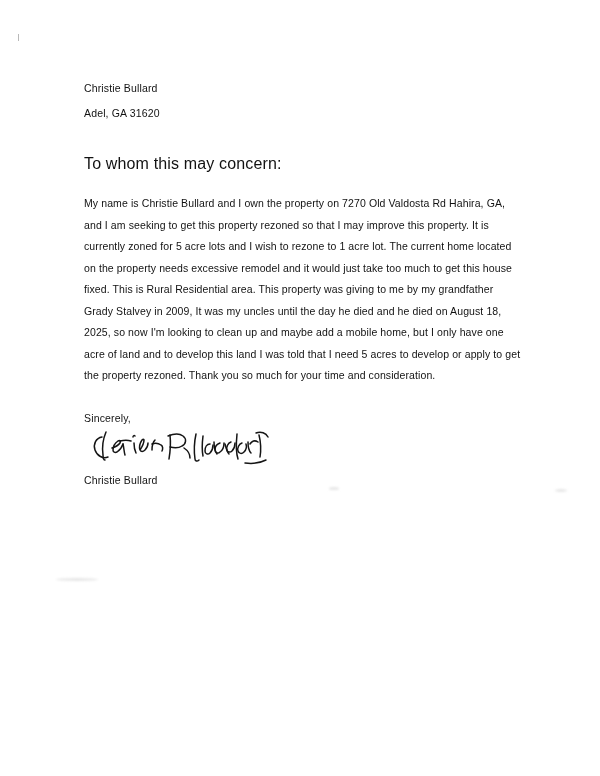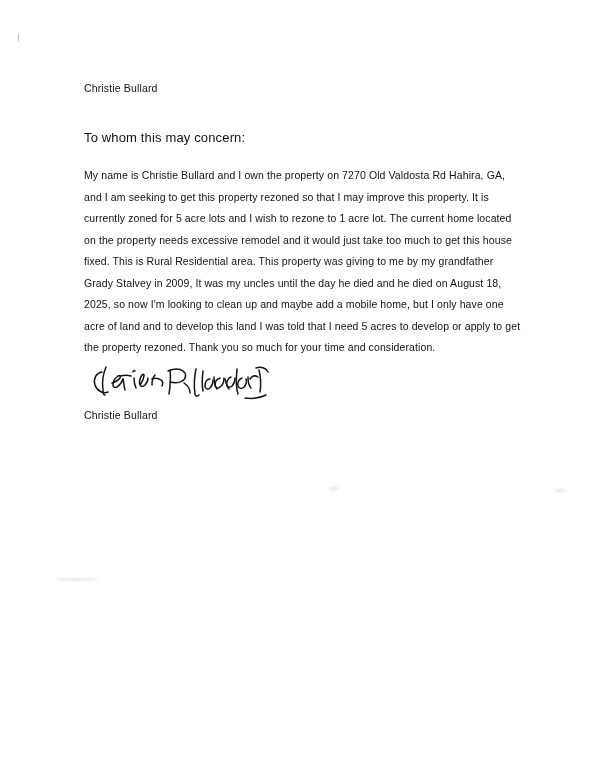--- a/index.html
+++ b/index.html
@@ -42,21 +42,21 @@
     width: 440px;
   }
   .addr-line {
     font-size: 10.5px;
     line-height: 25px;
     letter-spacing: 0.15px;
     color: #121212;
   }
   .salutation {
     margin-top: 29px;
-    font-size: 13px;
+    font-size: 16px;
     letter-spacing: 0.15px;
     color: #121212;
   }
   .body-block {
     margin-top: 20px;
     font-size: 10.5px;
     line-height: 21.5px;
     letter-spacing: 0.1px;
     text-align: left;
     color: #121212;
@@ -91,26 +91,28 @@
   <div class="edge-mark mark-tl"></div>
   <div class="edge-mark mark-bl"></div>
   <div class="smudge smudge-a"></div>
   <div class="smudge smudge-b"></div>
   <div class="smudge smudge-c"></div>
 
   <div class="content">
 
     <div class="address-block">
       <div class="addr-line">Christie Bullard</div>
+      <div class="addr-line">Adel, GA 31620</div>
     </div>
 
     <div class="salutation">To whom this may concern:</div>
 
     <div class="body-block">My name is Christie Bullard and I own the property on 7270 Old Valdosta Rd Hahira, GA, and I am seeking to get this property rezoned so that I may improve this property.  It is currently zoned for 5 acre lots and I wish to rezone to 1 acre lot.  The current home located on the property needs excessive remodel and it would just take too much to get this house fixed.  This is Rural Residential area.   This property was giving to me by my grandfather Grady Stalvey in 2009, It was my uncles until the day he died and he died on August 18, 2025, so now I'm looking to clean up and  maybe add a mobile home, but I only have one acre of land and to develop this land I was told that I need 5 acres to develop or apply to get the property rezoned.  Thank you so much for your time and consideration.</div>
 
+    <div class="closing">Sincerely,</div>
 
     <div class="signature">
       <svg width="210" height="40" viewBox="0 0 210 40" fill="none" xmlns="http://www.w3.org/2000/svg" aria-hidden="true">
         <g stroke="#151515" stroke-width="1.5" fill="none" stroke-linecap="round" stroke-linejoin="round">
           <path d="M12 7c-6 1-9 7-7 13 2 6 8 9 13 7"></path>
           <path d="M16 2c-3 7-4 16-3 23 0 3 1 5 2 5"></path>
           <path d="M22 18c3-1 6-2 8-5 1-2 0-3-2-2-3 2-5 6-5 9 0 2 2 3 4 2 3-2 5-5 6-8"></path>
           <path d="M33 14c1 4 1 8 2 11"></path>
           <path d="M30 11c4-1 8-1 11 0"></path>
           <path d="M44 13c0 4 1 8 2 10"></path>

